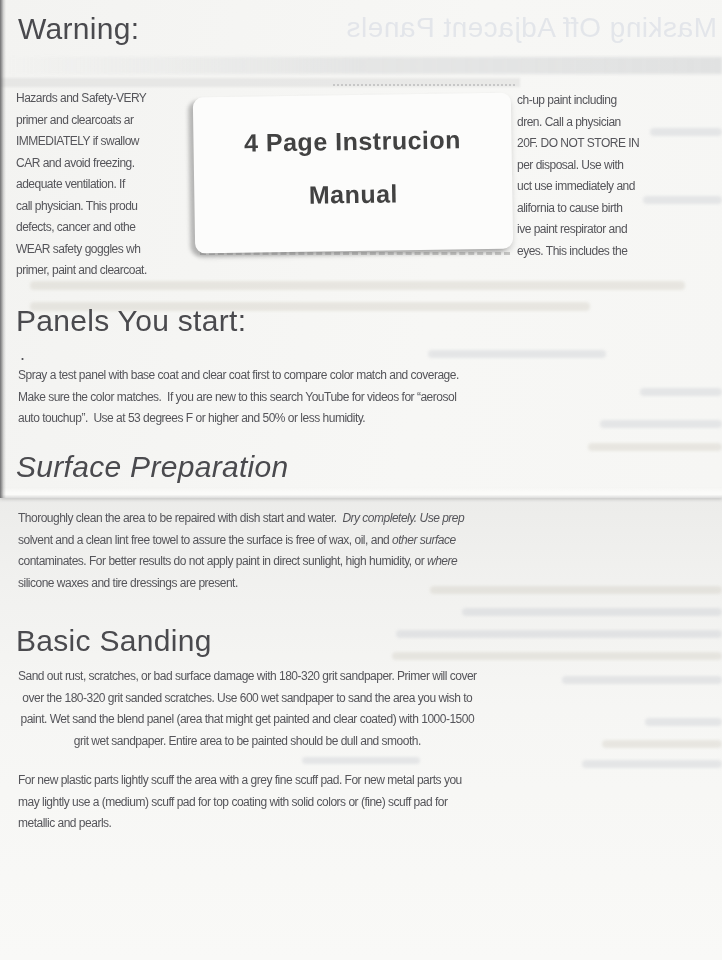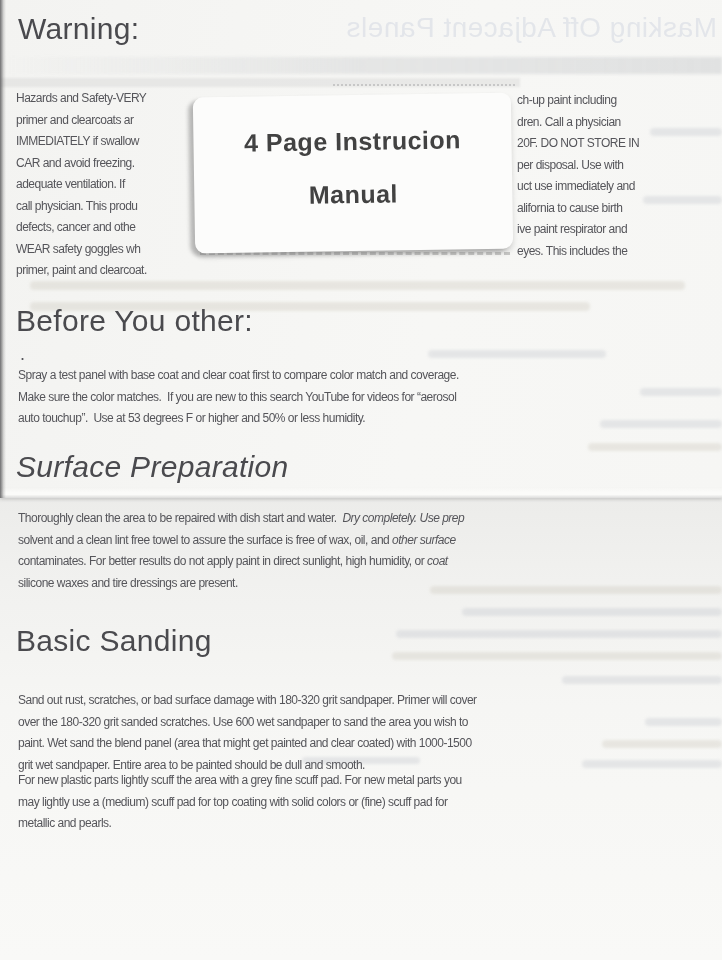--- a/index.html
+++ b/index.html
@@ -27,21 +27,21 @@
   .h-warning{left:18px;top:12px;}
   .h-before{left:16px;top:304px;}
   .h-surface{left:16px;top:450px;font-style:italic;}
   .h-basic{left:16px;top:624px;}
   .body-text{position:absolute;white-space:pre;font-size:12px;line-height:21.5px;
      letter-spacing:-.5px;color:#55555a;z-index:4;}
   .warn-left{left:16px;top:88px;}
   .warn-right{left:517px;top:90px;}
   .para2{left:18px;top:365px;}
   .para3{left:18px;top:508px;}
-  .para4{left:18px;top:690px;}
+  .para4{left:18px;top:666px;text-align:center;}
   .para5{left:18px;top:770px;}
   .em{font-style:italic;}
   .stray{position:absolute;left:20px;top:344px;font-size:18px;color:#55555a;z-index:4;}
 
   
   .sticker{position:absolute;left:194px;top:95px;width:318px;height:156px;z-index:6;
      background:#fcfcfb;border-radius:10px;transform:rotate(-.9deg);
      box-shadow:-5px 3px 4px rgba(110,110,110,.4),0 4px 5px rgba(130,130,130,.3);}
   .sticker div{text-align:center;font-weight:bold;font-size:25px;letter-spacing:.5px;color:#424242;}
   .sticker-l1{margin-top:32px;}
@@ -110,30 +110,30 @@
 ive paint respirator and
 eyes. This includes the</div>
 
   <div class="dots-top"></div>
   <div class="sticker">
     <div class="sticker-l1">4 Page Instrucion</div>
     <div class="sticker-l2">Manual</div>
   </div>
   <div class="dash-bottom"></div>
 
-  <h1 class="h h-before">Before You other:</h1>
+  <h1 class="h h-before">Panels You start:</h1>
   <div class="stray">.</div>
   <div class="body-text para2">Spray a test panel with base coat and clear coat first to compare color match and coverage.
 Make sure the color matches.  If you are new to this search YouTube for videos for “aerosol
 auto touchup”.  Use at 53 degrees F or higher and 50% or less humidity.</div>
 
   <h1 class="h h-surface">Surface Preparation</h1>
   <div class="body-text para3"><span>Thoroughly clean the area to be repaired with dish start and water.  </span><span class="em">Dry completely. Use prep</span><span>
 solvent and a clean lint free towel to assure the surface is free of wax, oil, and </span><span class="em">other surface</span><span>
-contaminates. For better results do not apply paint in direct sunlight, high humidity, or </span><span class="em">coat</span><span>
+contaminates. For better results do not apply paint in direct sunlight, high humidity, or </span><span class="em">where</span><span>
 silicone waxes and tire dressings are present.</span></div>
 
   <h1 class="h h-basic">Basic Sanding</h1>
   <div class="body-text para4">Sand out rust, scratches, or bad surface damage with 180-320 grit sandpaper. Primer will cover
 over the 180-320 grit sanded scratches. Use 600 wet sandpaper to sand the area you wish to
 paint. Wet sand the blend panel (area that might get painted and clear coated) with 1000-1500
 grit wet sandpaper. Entire area to be painted should be dull and smooth.</div>
   <div class="body-text para5">For new plastic parts lightly scuff the area with a grey fine scuff pad. For new metal parts you
 may lightly use a (medium) scuff pad for top coating with solid colors or (fine) scuff pad for
 metallic and pearls.</div>

